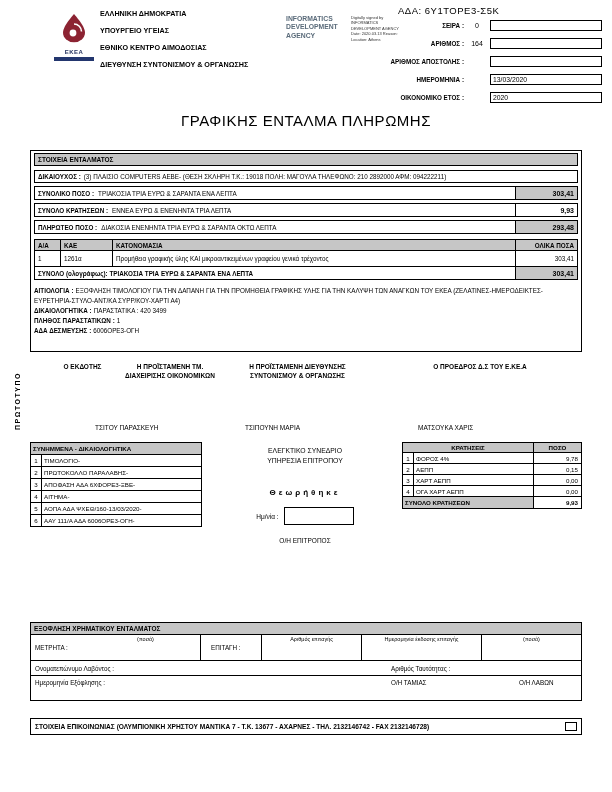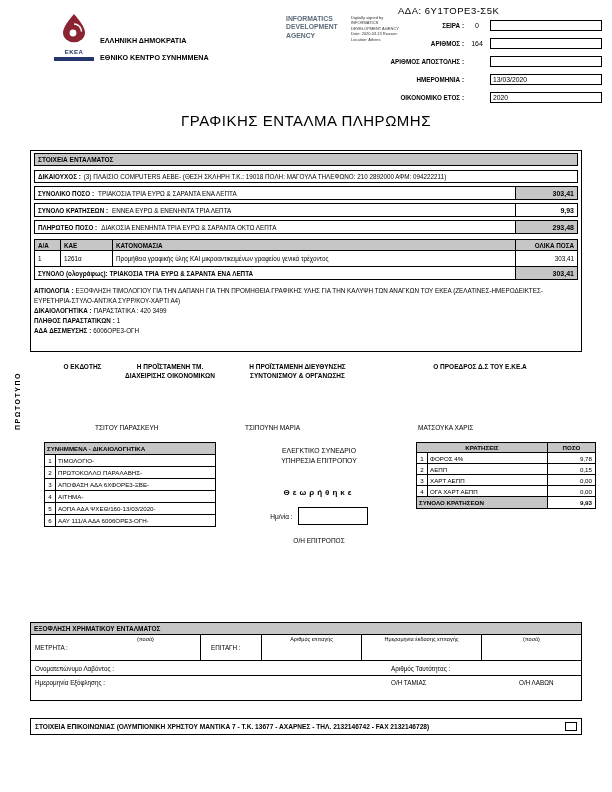--- a/index.html
+++ b/index.html
@@ -8,21 +8,21 @@
     position: relative; width: 612px; height: 792px; background: #fff;
     font-family: "Liberation Sans", sans-serif; color:#000; overflow: hidden;
   }
   
   .ada { position:absolute; left:398px; top:5px; font-size:9.5px; letter-spacing:0.5px; }
   
   .logo { position:absolute; left:50px; top:13px; width:48px; text-align:center; }
   .logo-caption { font-size:6px; font-weight:bold; color:#1f2d5a; margin-top:2px; letter-spacing:0.5px; }
   .logo-banner { width:40px; height:4px; background:#23366e; margin:2px auto 0; }
   
-  .org-lines { position:absolute; left:100px; top:35px; font-weight:bold; font-size:7.2px; }
+  .org-lines { position:absolute; left:100px; top:8px; font-weight:bold; font-size:7.2px; }
   .org-lines div { height:17px; line-height:12px; }
   
   .stamp { position:absolute; left:286px; top:15px; width:118px; display:flex; gap:3px; }
   .stamp-agency { width:62px; font-size:6.8px; font-weight:bold; color:#5a6b7a; line-height:1.25; }
   .stamp-details { width:52px; font-size:4px; color:#333; line-height:1.35; }
   
   .hfields { position:absolute; left:360px; top:19px; width:242px; }
   .hf-row { display:flex; align-items:center; justify-content:flex-end; height:12px; margin-bottom:6px; }
   .hf-label { font-weight:bold; font-size:6.3px; white-space:nowrap; }
   .hf-pre { min-width:26px; text-align:center; font-size:7px; }
@@ -56,21 +56,21 @@
   .sig-col { position:absolute; text-align:center; line-height:9px; }
   .sig-c1 { left:10px; width:85px; }
   .sig-c2 { left:75px; width:130px; }
   .sig-c3 { left:200px; width:135px; }
   .sig-c4 { left:375px; width:150px; }
   .proto { position:absolute; left:14px; top:430px; transform:rotate(-90deg); transform-origin:0 0; font-weight:bold; font-size:7px; letter-spacing:1.5px; }
   .names { position:absolute; left:30px; top:424px; width:552px; height:12px; font-size:6.5px; }
   .names span { position:absolute; white-space:nowrap; }
   .nm1 { left:65px; } .nm2 { left:215px; } .nm3 { left:388px; }
   
-  .lower { position:absolute; left:44px; top:442px; width:552px; height:120px; }
+  .lower { position:absolute; left:30px; top:442px; width:552px; height:120px; }
   .att { position:absolute; left:0; top:0; width:172px; }
   .att-title { background:#c6c6c6; border:1px solid #000; font-weight:bold; font-size:6.2px; padding:2px; }
   .att-row { display:flex; border:1px solid #000; border-top:none; font-size:6.2px; height:12px; align-items:stretch; }
   .att-num { width:11px; border-right:1px solid #000; display:flex; align-items:center; justify-content:center; }
   .att-text { flex:1; display:flex; align-items:center; padding-left:2px; white-space:nowrap; overflow:hidden; }
   .audit { position:absolute; left:185px; top:4px; width:180px; text-align:center; }
   .audit-head { font-size:6.8px; line-height:10px; }
   .approved { margin-top:22px; font-weight:bold; font-size:8px; letter-spacing:3px; }
   .date-row { margin-top:10px; display:flex; align-items:center; justify-content:center; gap:5px; }
   .date-label { font-size:6.5px; }
@@ -124,21 +124,23 @@
       <path d="M13 1 C13 1 24 13 24 19.5 a11 9.8 0 0 1 -22 0 C2 13 13 1 13 1 Z" fill="#8c2332"></path>
       <path d="M13 11 a7.5 7.5 0 0 1 7.5 7.5" stroke="#ffffff" fill="none" stroke-width="1.6"></path>
       <circle cx="12" cy="20" r="3.4" fill="#ffffff"></circle>
     </svg>
     <div class="logo-caption">ΕΚΕΑ</div>
     <div class="logo-banner"></div>
   </div>
 
   <div class="org-lines">
     <div>ΕΛΛΗΝΙΚΗ ΔΗΜΟΚΡΑΤΙΑ</div>
-    <div>ΕΘΝΙΚΟ ΚΕΝΤΡΟ ΣΥΝΗΜΜΕΝΑ</div>
+    <div>ΥΠΟΥΡΓΕΙΟ ΥΓΕΙΑΣ</div>
+    <div>ΕΘΝΙΚΟ ΚΕΝΤΡΟ ΑΙΜΟΔΟΣΙΑΣ</div>
+    <div>ΔΙΕΥΘΥΝΣΗ ΣΥΝΤΟΝΙΣΜΟΥ &amp; ΟΡΓΑΝΩΣΗΣ</div>
   </div>
 
   <div class="stamp">
     <div class="stamp-agency">INFORMATICS DEVELOPMENT AGENCY</div>
     <div class="stamp-details">Digitally signed by INFORMATICS DEVELOPMENT AGENCY Date: 2020.03.13 Reason: Location: Athens</div>
   </div>
 
   <div class="hfields">
     <div class="hf-row">
       <span class="hf-label">ΣΕΙΡΑ :</span>

